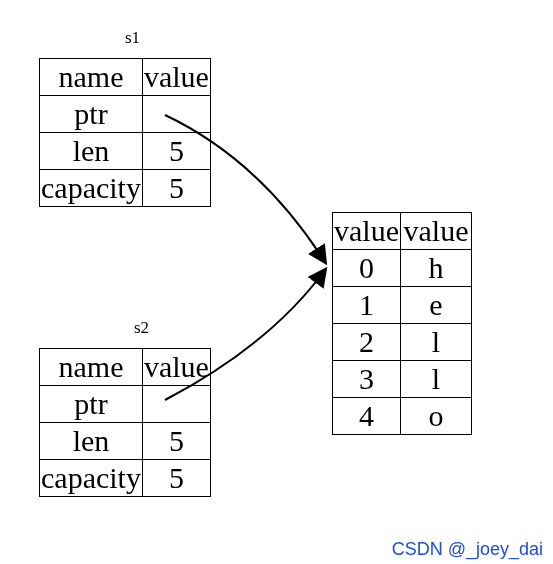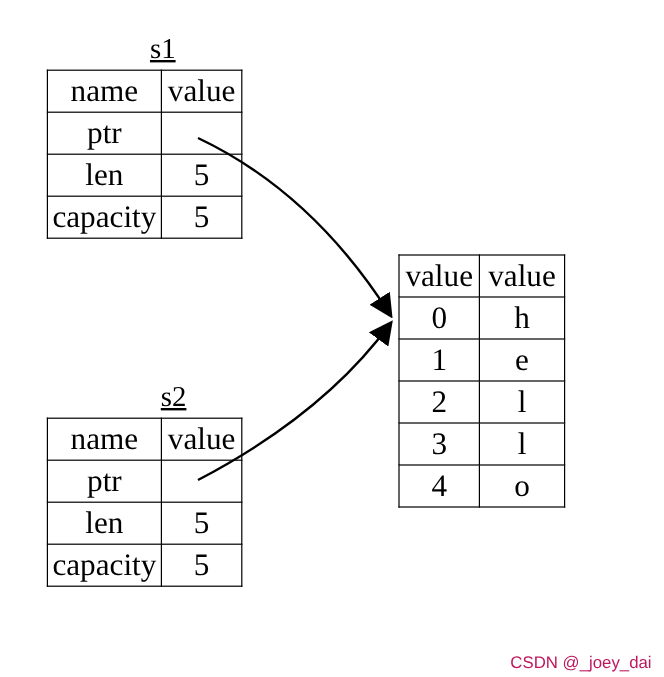--- a/index.html
+++ b/index.html
@@ -8,39 +8,38 @@
       font-family: "Times New Roman", serif;
       background: #fff;
       position: relative;
       width: 553px;
       height: 564px;
     }
     .watermark {
       position: absolute;
       bottom: 4px;
       right: 10px;
-      color: #be185d;
+      color: #1d4ed8;
       font-family: Arial, sans-serif;
-      font-size: 14px;
+      font-size: 18px;
     }
     .struct-title {
       position: absolute;
-      font-size: 24px;
+      font-size: 17px;
       text-align: left;
-      text-decoration: underline;
     }
     .tbl {
       position: absolute;
       border-collapse: collapse;
       background: #fff;
     }
     .tbl td, .tbl th {
       border: 1.5px solid #000;
       text-align: center;
-      font-size: 26px;
+      font-size: 30px;
       font-weight: normal;
       height: 32px;
     }
     .tbl.s-struct td:first-child { width: 92px; }
     .tbl.s-struct td:last-child { width: 64px; }
     .tbl.heap td:first-child { width: 64px; }
     .tbl.heap td:last-child { width: 68px; }
     svg.arrows {
       position: absolute;
       top: 0; left: 0;

